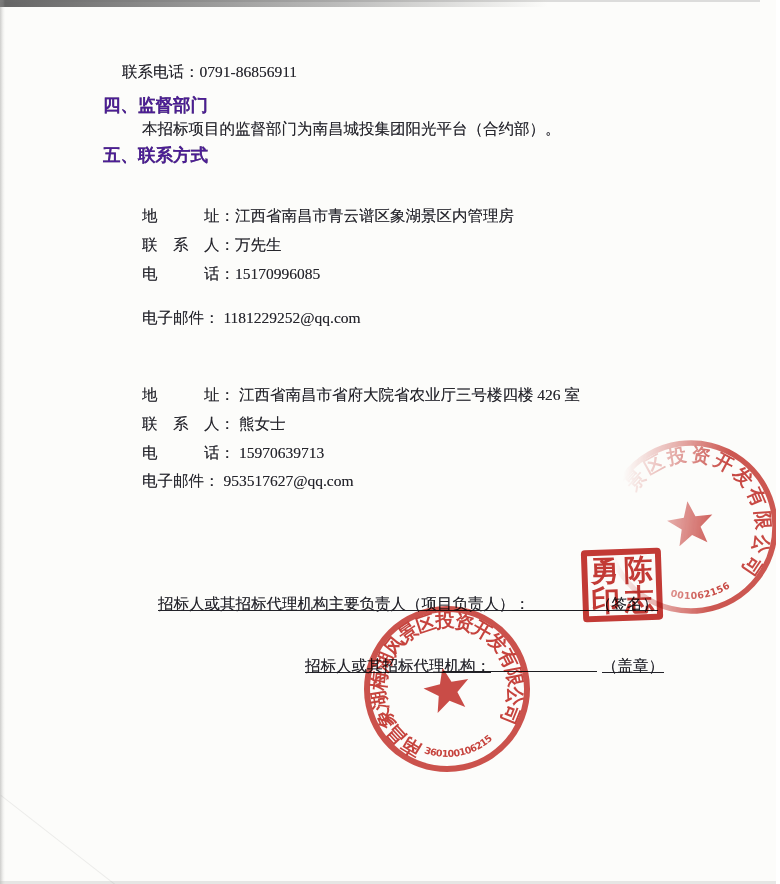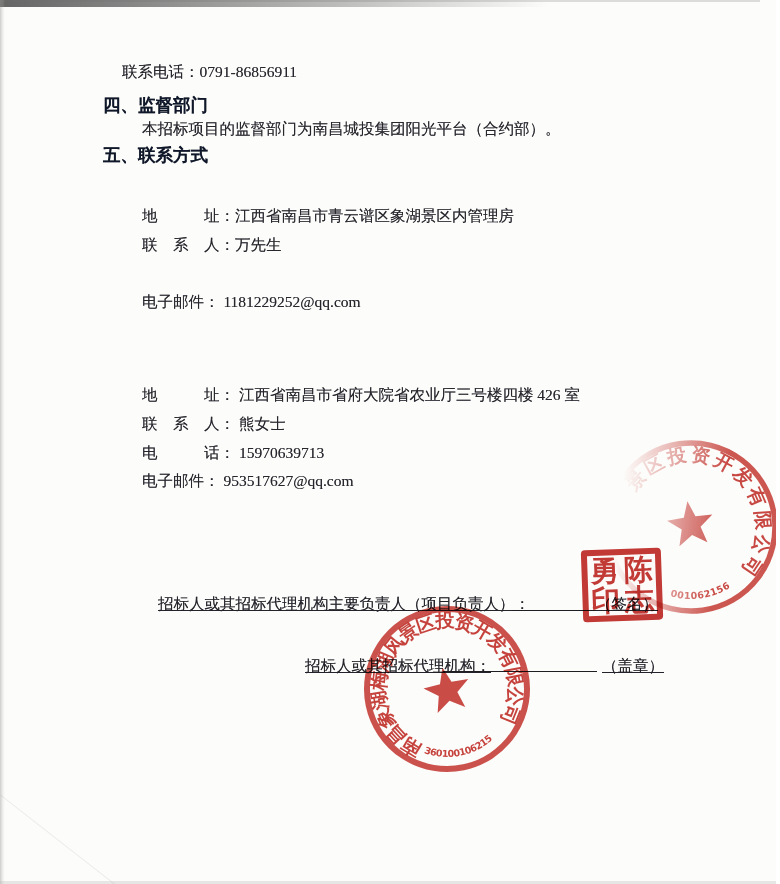--- a/index.html
+++ b/index.html
@@ -15,21 +15,21 @@
   .edge-top-thin{position:absolute;top:0;left:0;width:760px;height:2px;background:rgba(110,110,110,.22);}
   .edge-left{position:absolute;top:0;left:0;width:5px;height:884px;
     background:linear-gradient(to right, rgba(150,150,148,.45), rgba(190,190,188,.18) 60%, rgba(200,200,200,0));}
   .edge-bottom{position:absolute;left:0;bottom:0;width:780px;height:3px;background:rgba(190,190,186,.35);}
   .crease{position:absolute;left:-15px;bottom:42px;width:150px;height:1px;
     background:rgba(120,120,120,.12);transform:rotate(38deg);}
 
   
   .row{position:absolute;white-space:nowrap;font-size:15.5px;color:#26262c;
     text-shadow:0 0 .4px rgba(40,40,55,.55);}
-  .heading{position:absolute;white-space:nowrap;font-size:17.5px;font-weight:bold;color:#0f172a;
+  .heading{position:absolute;white-space:nowrap;font-size:17.5px;font-weight:bold;color:#4c1d95;
     text-shadow:0 0 .4px rgba(20,20,30,.6);}
   .sig{position:absolute;white-space:nowrap;font-size:15.5px;color:#232329;
     text-shadow:0 0 .4px rgba(40,40,55,.55);text-decoration:underline;}
   .sigline{position:absolute;height:0;border-bottom:1.6px solid #1e1e22;}
 
   
   .stamp{position:absolute;mix-blend-mode:multiply;}
   .seal-svg{overflow:visible;}
   .seal-ring{fill:none;stroke:#c5352f;stroke-width:6;opacity:.92;}
   .seal-text{fill:#c5352f;font-size:19px;font-weight:bold;letter-spacing:-1.4px;
@@ -71,21 +71,24 @@
   <div class="row" style="left:142px;top:119px;">本招标项目的监督部门为南昌城投集团阳光平台（合约部）。</div>
 
   <div class="heading" style="left:103px;top:143px;">五、联系方式</div>
 
   <div class="row" style="left:142px;top:206px;">
     <span>地　　　址：</span><span>江西省南昌市青云谱区象湖景区内管理房</span>
   </div>
   <div class="row" style="left:142px;top:235px;">
     <span>联　系　人：</span><span>万先生</span>
   </div>
-  <div class="row" style="left:142px;top:292px;">
+  <div class="row" style="left:142px;top:264px;">
+    <span>电　　　话：</span><span>15170996085</span>
+  </div>
+  <div class="row" style="left:142px;top:308px;">
     <span>电子邮件：</span>&nbsp;<span>1181229252@qq.com</span>
   </div>
 
   <div class="row" style="left:142px;top:385px;">
     <span>地　　　址：</span>&nbsp;<span>江西省南昌市省府大院省农业厅三号楼四楼 426 室</span>
   </div>
   <div class="row" style="left:142px;top:414px;">
     <span>联　系　人：</span>&nbsp;<span>熊女士</span>
   </div>
   <div class="row" style="left:142px;top:443px;">

